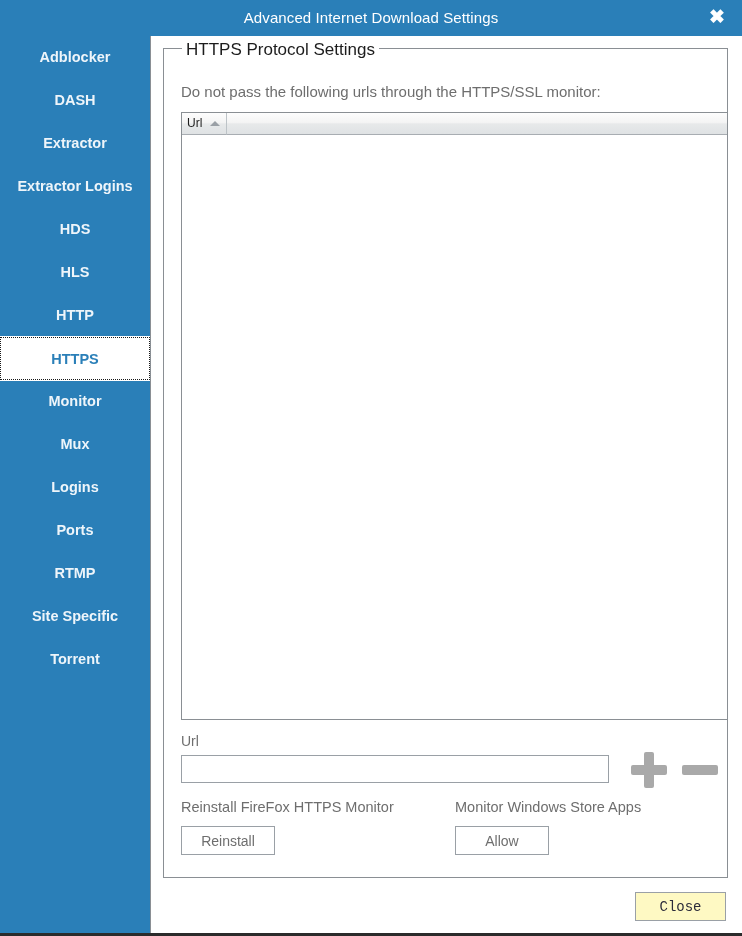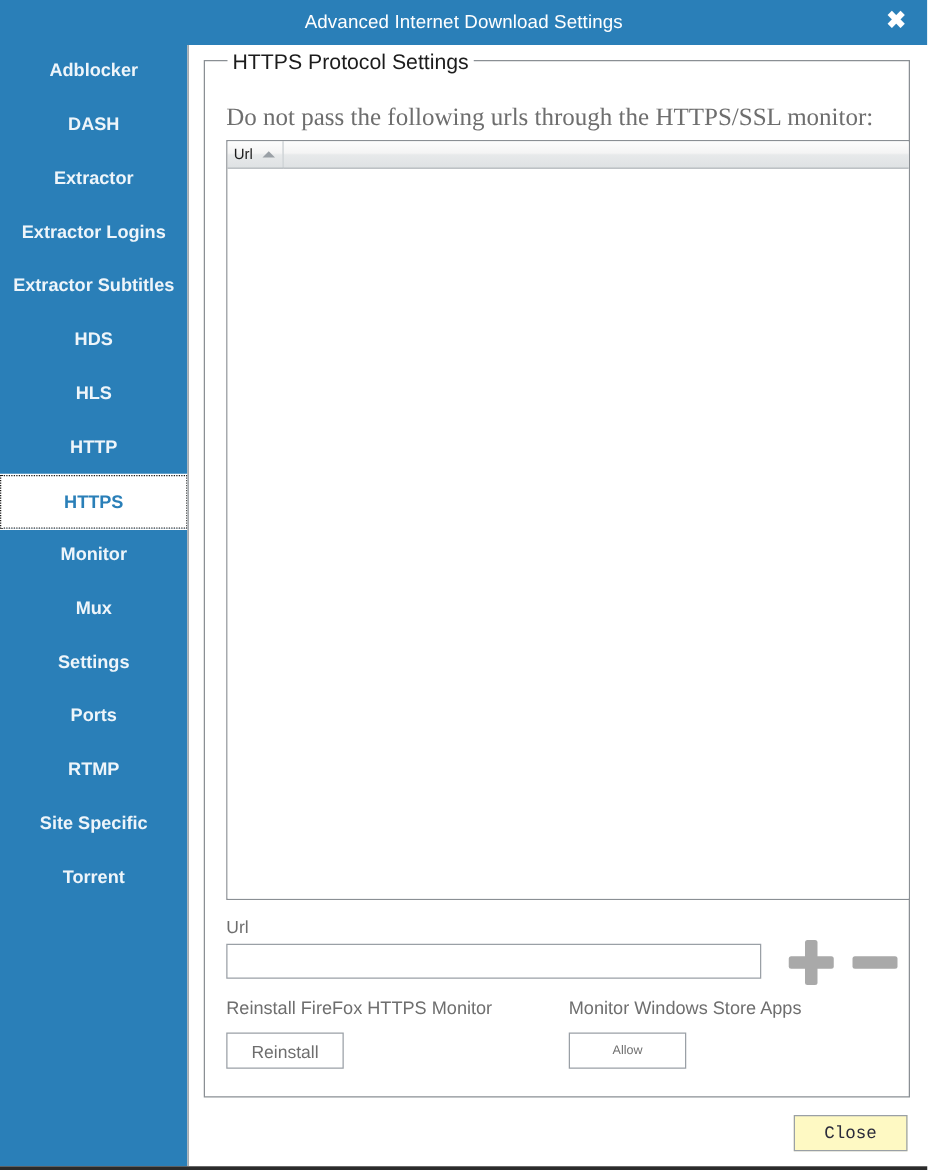--- a/index.html
+++ b/index.html
@@ -125,25 +125,24 @@
     font-size: 17px;
     color: #1c1c1c;
     white-space: nowrap;
     user-select: none;
   }
 
   #desc {
     position: absolute;
     left: 17px;
     top: 34px;
-    font-size: 20px;
-    color: #6e6e6e;
-    white-space: nowrap;
-    user-select: none;
-    font-family: Liberation Serif, serif;
+    font-size: 15px;
+    color: #6e6e6e;
+    white-space: nowrap;
+    user-select: none;
   }
 
   
   #listview {
     position: absolute;
     left: 17px;
     top: 63px;
     width: 547px;
     height: 608px;
     border: 1px solid #8a8f94;
@@ -280,21 +279,21 @@
   #btn-allow {
     position: absolute;
     left: 291px;
     top: 777px;
     width: 94px;
     height: 29px;
     box-sizing: border-box;
     border: 1px solid #9aa0a6;
     background: #ffffff;
     font-family: "Liberation Sans", sans-serif;
-    font-size: 10px;
+    font-size: 14px;
     color: #6e6e6e;
     cursor: pointer;
   }
 
   
   #btn-close {
     position: absolute;
     left: 485px;
     top: 856px;
     width: 91px;
@@ -316,28 +315,27 @@
   <div id="titlebar">
     <div id="titlebar-text">Advanced Internet Download Settings</div>
     <div id="close-x">✖</div>
   </div>
 
   <div id="sidebar">
       <div class="side-item"><span>Adblocker</span></div>
       <div class="side-item"><span>DASH</span></div>
       <div class="side-item"><span>Extractor</span></div>
       <div class="side-item"><span>Extractor Logins</span></div>
-      <div class="side-item"><span>Extractor Subtitles</span></div>
       <div class="side-item"><span>HDS</span></div>
       <div class="side-item"><span>HLS</span></div>
       <div class="side-item"><span>HTTP</span></div>
       <div class="side-item selected"><span>HTTPS</span></div>
       <div class="side-item"><span>Monitor</span></div>
       <div class="side-item"><span>Mux</span></div>
-      <div class="side-item"><span>Settings</span></div>
+      <div class="side-item"><span>Logins</span></div>
       <div class="side-item"><span>Ports</span></div>
       <div class="side-item"><span>RTMP</span></div>
       <div class="side-item"><span>Site Specific</span></div>
       <div class="side-item"><span>Torrent</span></div>
     </div>
 
   <div id="content">
     <div id="content-divider"></div>
 
     <div id="groupbox">

